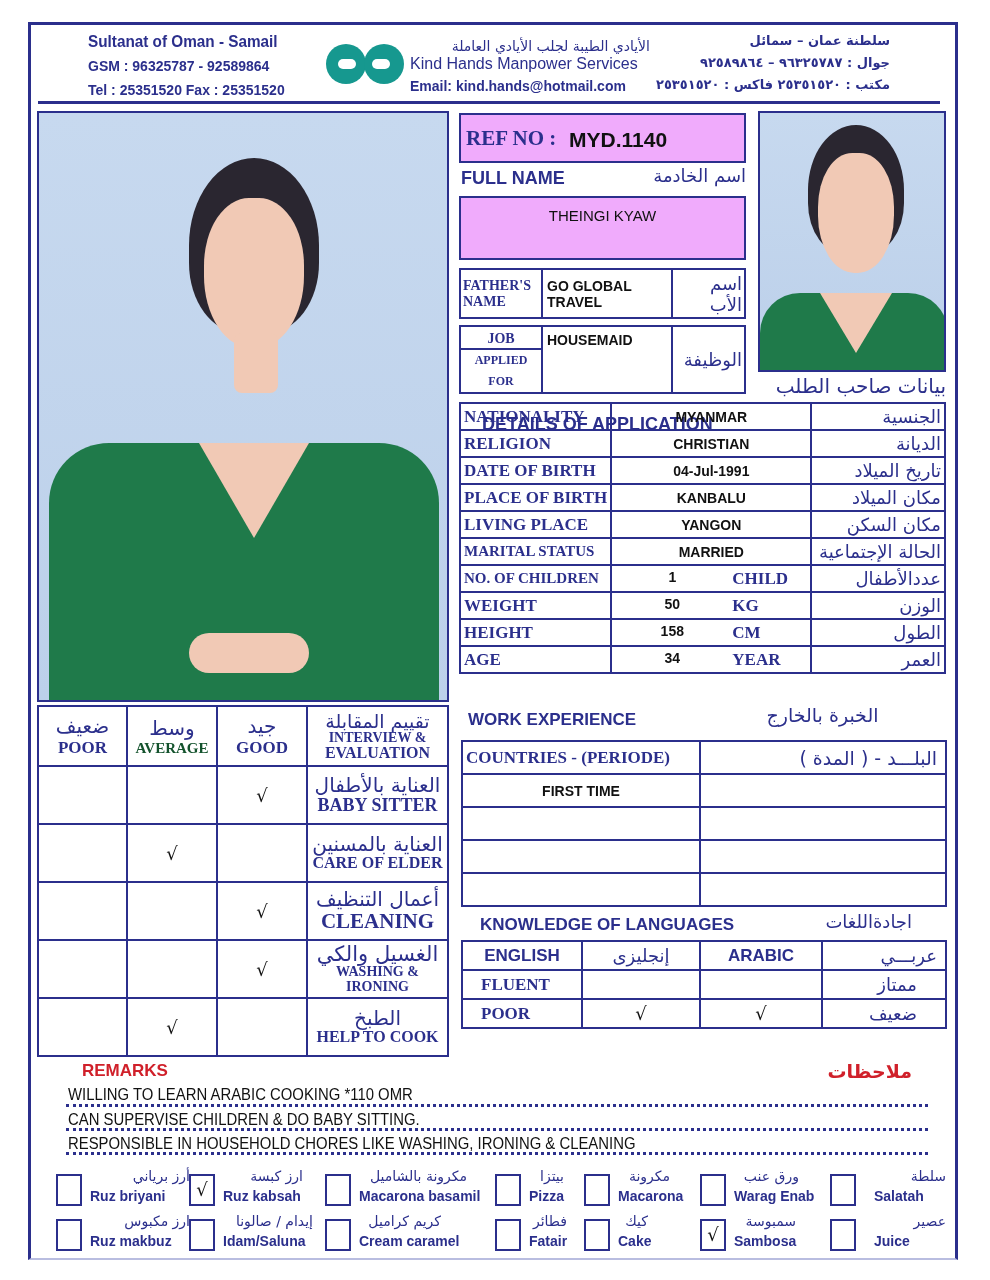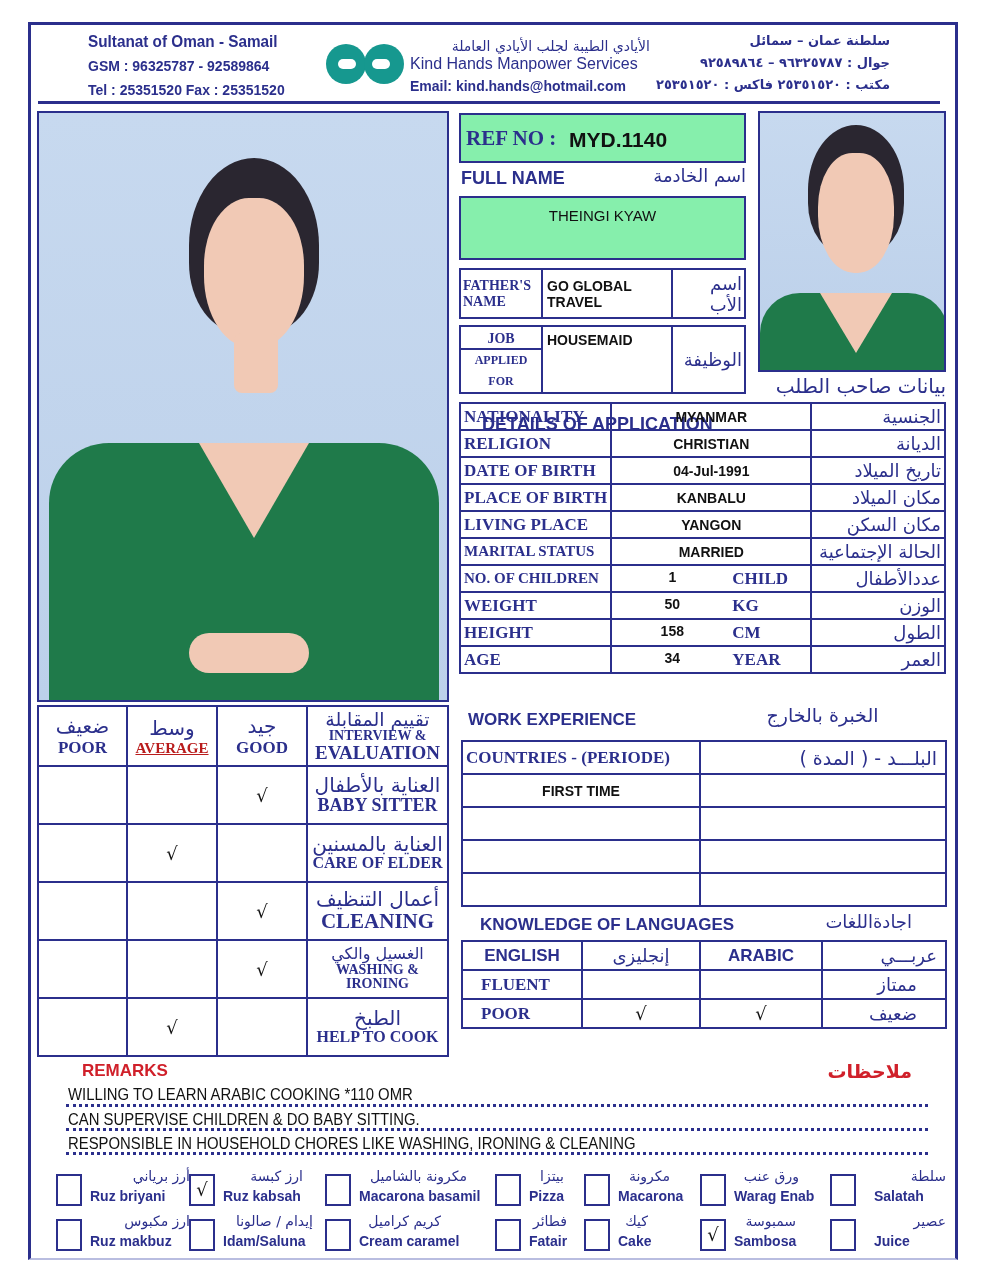--- a/index.html
+++ b/index.html
@@ -21,21 +21,21 @@
   .logo .h { position: absolute; top: 15px; width: 18px; height: 10px; background: #fff; border-radius: 5px; }
 
   
   .photo { position: absolute; background: linear-gradient(#c7d9ef, #bcd0ea); border: 2px solid #2b2f8c; overflow: hidden; }
   .hair { position: absolute; background: #2a2630; border-radius: 50% 50% 40% 40%; }
   .face { position: absolute; background: #f1c9b5; border-radius: 45% 45% 48% 48%; }
   .scrub { position: absolute; background: #1f7a4a; }
   .vneck { position: absolute; width: 0; height: 0; border-left: solid transparent; border-right: solid transparent; border-top: solid #f1c9b5; }
 
   
-  .box { position: absolute; border: 2px solid #2b2f8c; background: #86efac; }
+  .box { position: absolute; border: 2px solid #2b2f8c; background: #f0abfc; }
   table { border-collapse: collapse; }
   .grid td, .grid th { border: 2px solid #2b2f8c; }
   .details td { height: 27px; padding: 0 3px; }
   .lbl { font-family: "Liberation Serif", serif; font-weight: bold; font-size: 17px; color: #2b2f8c; white-space: nowrap; }
   .val { font-family: "Liberation Sans", sans-serif; font-weight: bold; font-size: 14px; color: #111; text-align: center; }
   .arlbl { font-family: "DejaVu Sans", sans-serif; direction: rtl; text-align: right; font-size: 18px; color: #2b2f8c; }
   .unit { font-family: "Liberation Serif", serif; font-weight: bold; font-size: 17px; color: #2b2f8c; }
   .check { font-family: "DejaVu Sans", sans-serif; color: #111; font-size: 18px; text-align: center; }
   .eval td { height: 58px; }
   .eval .hd td { height: 60px; text-align: center; }
@@ -222,30 +222,30 @@
 
 <table class="grid eval abs" style="left:37px; top:705px; width:412px;">
   <tbody>
       <tr class="hd">
     <td style="width:89px;">
       <div class="ar" style="text-align:center; font-size:20px; color:#2b2f8c;">ضعيف</div>
       <div class="serif" style="font-size:17px; color:#2b2f8c;">POOR</div>
     </td>
     <td style="width:90px;">
       <div class="ar" style="text-align:center; font-size:20px; color:#2b2f8c;">وسط</div>
-      <div class="serif" style="font-size:15px; color:#b91c1c;text-decoration:underline;">AVERAGE</div>
+      <div class="serif" style="font-size:15px; color:#14532d;">AVERAGE</div>
     </td>
     <td style="width:90px;">
       <div class="ar" style="text-align:center; font-size:20px; color:#2b2f8c;">جيد</div>
       <div class="serif" style="font-size:17px; color:#2b2f8c;">GOOD</div>
     </td>
     <td style="line-height:1;">
       <div class="ar" style="text-align:center; font-size:19px; color:#2b2f8c;">تقييم المقابلة</div>
       <div class="serif" style="font-size:14px; color:#2b2f8c;">INTERVIEW &amp;</div>
-      <div class="serif" style="font-size:19px; color:#2b2f8c;">EVALUATION</div>
+      <div class="serif" style="font-size:16px; color:#2b2f8c;">EVALUATION</div>
     </td>
   </tr>
   <tr>
     <td class="check"></td>
     <td class="check"></td>
     <td class="check">√</td>
     <td class="skill">
           <div class="a">العناية بالأطفال</div>
           <div class="e">BABY SITTER</div>
         </td>
@@ -266,21 +266,21 @@
     <td class="skill">
           <div class="a">أعمال التنظيف</div>
           <div class="e" style="font-size:21px;">CLEANING</div>
         </td>
   </tr>
   <tr>
     <td class="check"></td>
     <td class="check"></td>
     <td class="check">√</td>
     <td class="skill">
-          <div class="a" style="font-size:16px;">الغسيل والكي</div>
+          <div class="a" style="font-size:21px;">الغسيل والكي</div>
           <div class="e" style="font-size:14px;">WASHING &amp; IRONING</div>
         </td>
   </tr>
   <tr>
     <td class="check"></td>
     <td class="check">√</td>
     <td class="check"></td>
     <td class="skill">
           <div class="a">الطبخ</div>
           <div class="e" style="font-size:16px;">HELP TO COOK</div>

